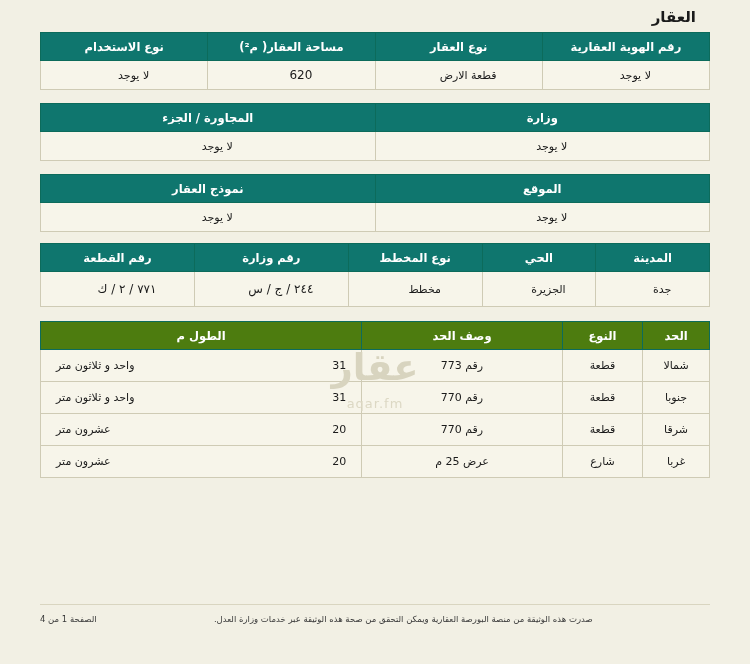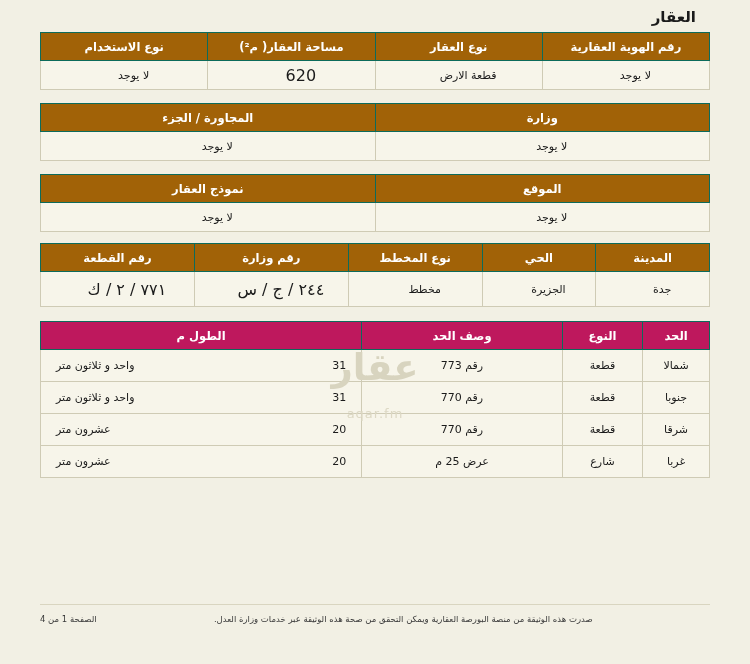--- a/index.html
+++ b/index.html
@@ -35,36 +35,36 @@
     width: 100%;
     border-collapse: collapse;
     table-layout: fixed;
   }
   table.grid td, table.grid th {
     border: 1px solid #cfcbb5;
     text-align: center;
     vertical-align: middle;
   }
   .hdr {
-    background: #a16207;
+    background: #0f766e;
     color: #ffffff;
     font-size: 11.5px;
     font-weight: bold;
     height: 25px;
     border: 1px solid #0c6b5b !important;
   }
   .val {
     background: #f7f5ea;
     color: #1b1b1b;
     font-size: 11px;
     height: 26px;
     padding-left: 20px;
   }
   .val.big {
-    font-size: 16px;
+    font-size: 12px;
   }
 
   .spacer {
     height: 11px;
   }
 
   
   table.bounds {
     width: 100%;
     border-collapse: collapse;
@@ -73,21 +73,21 @@
   }
   table.bounds td {
     border: 1px solid #cfcbb5;
     text-align: center;
     vertical-align: middle;
     background: #f7f5ea;
     font-size: 11px;
     height: 29px;
   }
   table.bounds td.hdr {
-    background: #be185d;
+    background: #4d7c0f;
     color: #fff;
     font-weight: bold;
     font-size: 11.5px;
     height: 25px;
     border: 1px solid #0c6b5b;
   }
 
   .watermark {
     position: absolute;
     left: 0;
@@ -101,21 +101,21 @@
     font-size: 37px;
     font-weight: bold;
     color: #d8d4bf;
     letter-spacing: 2px;
     line-height: 1;
   }
   .watermark .wm-sub {
     font-size: 13px;
     color: #dcd8c4;
     letter-spacing: 1px;
-    margin-top: 20px;
+    margin-top: 10px;
   }
 
   .footer-rule {
     position: absolute;
     left: 40px;
     right: 40px;
     top: 604px;
     height: 1px;
     background: #d9d5c0;
   }

